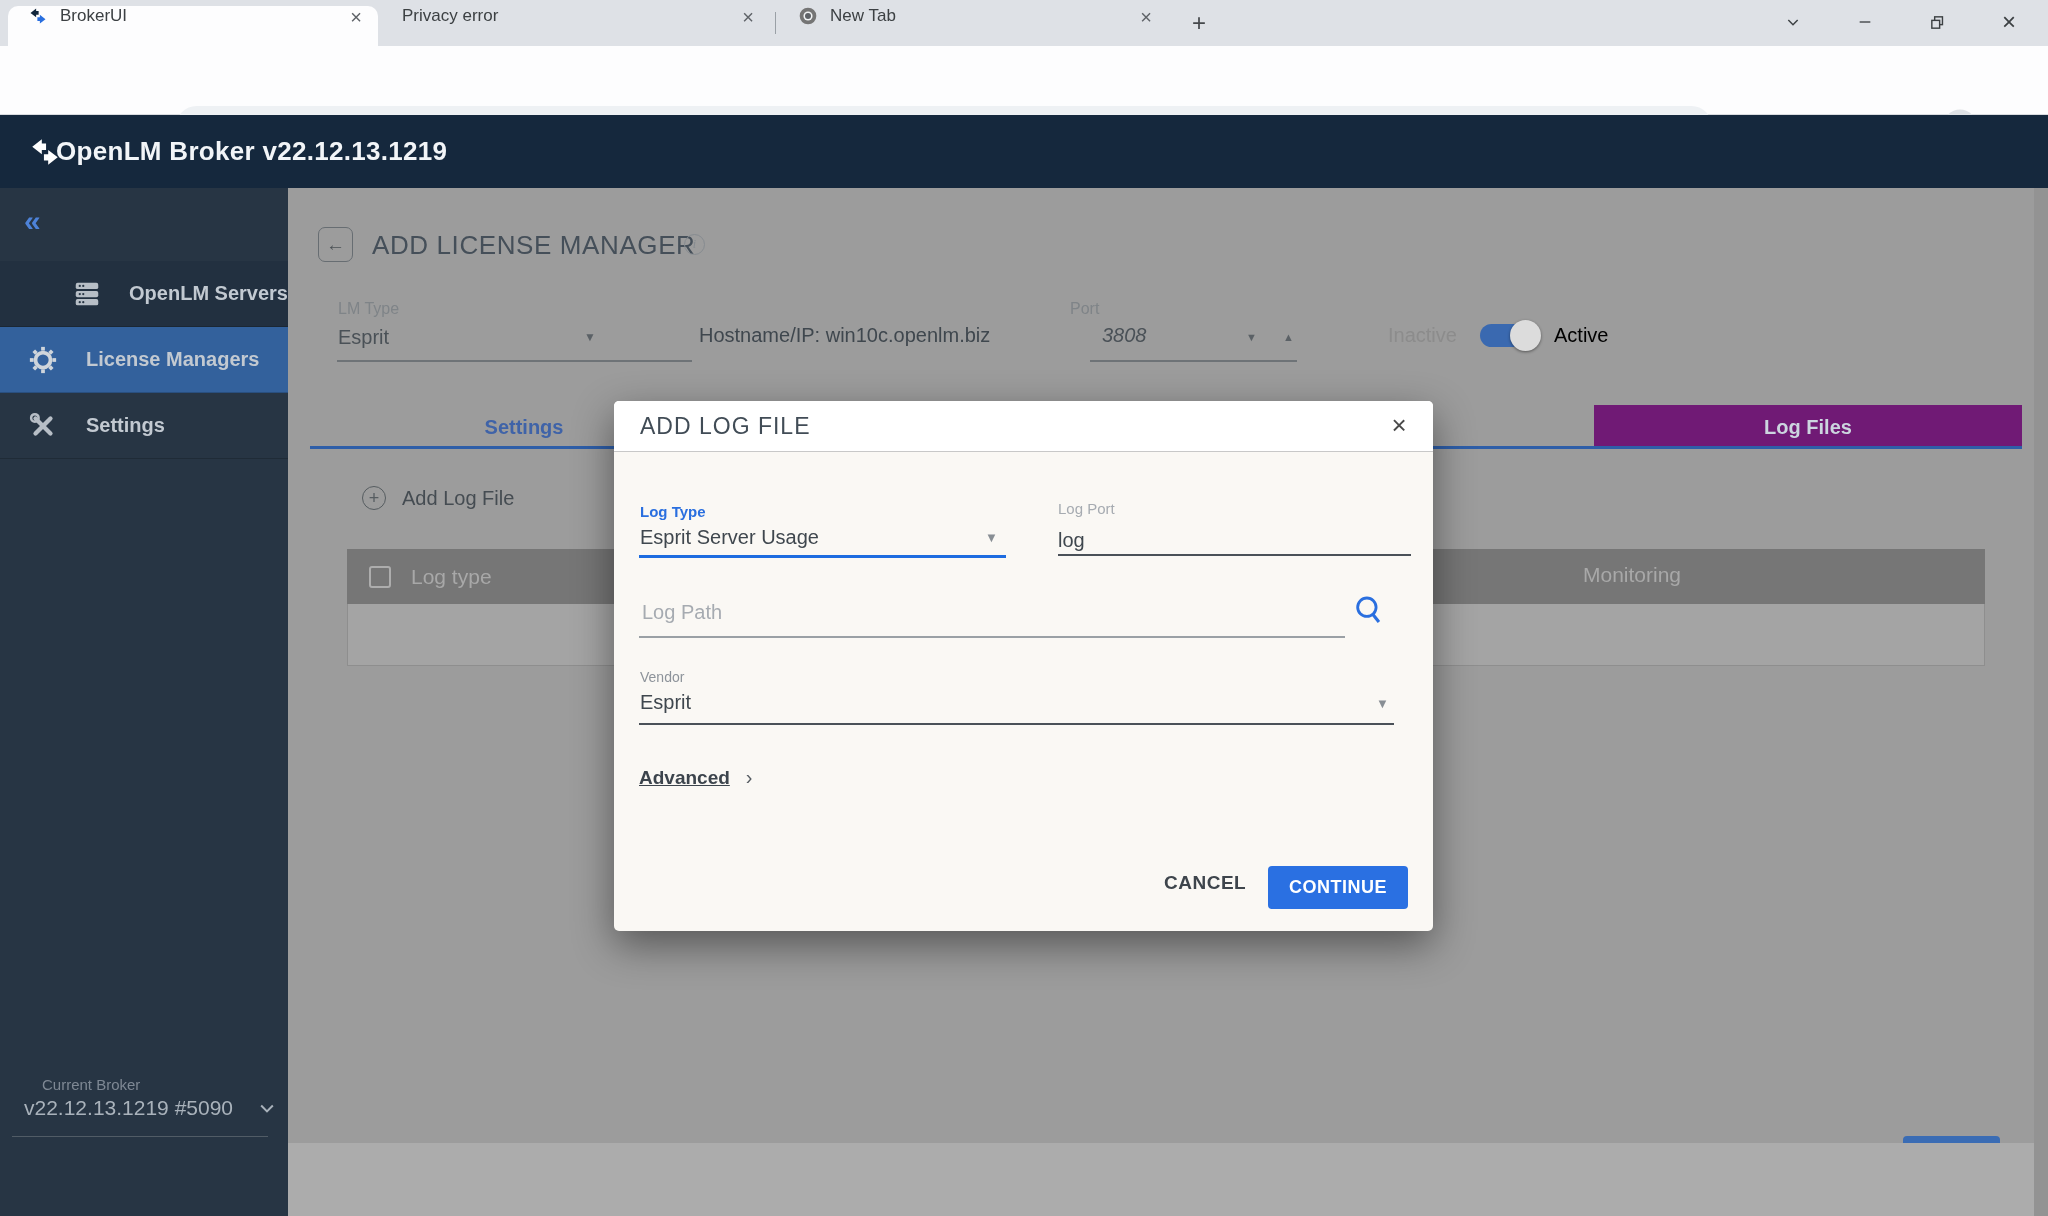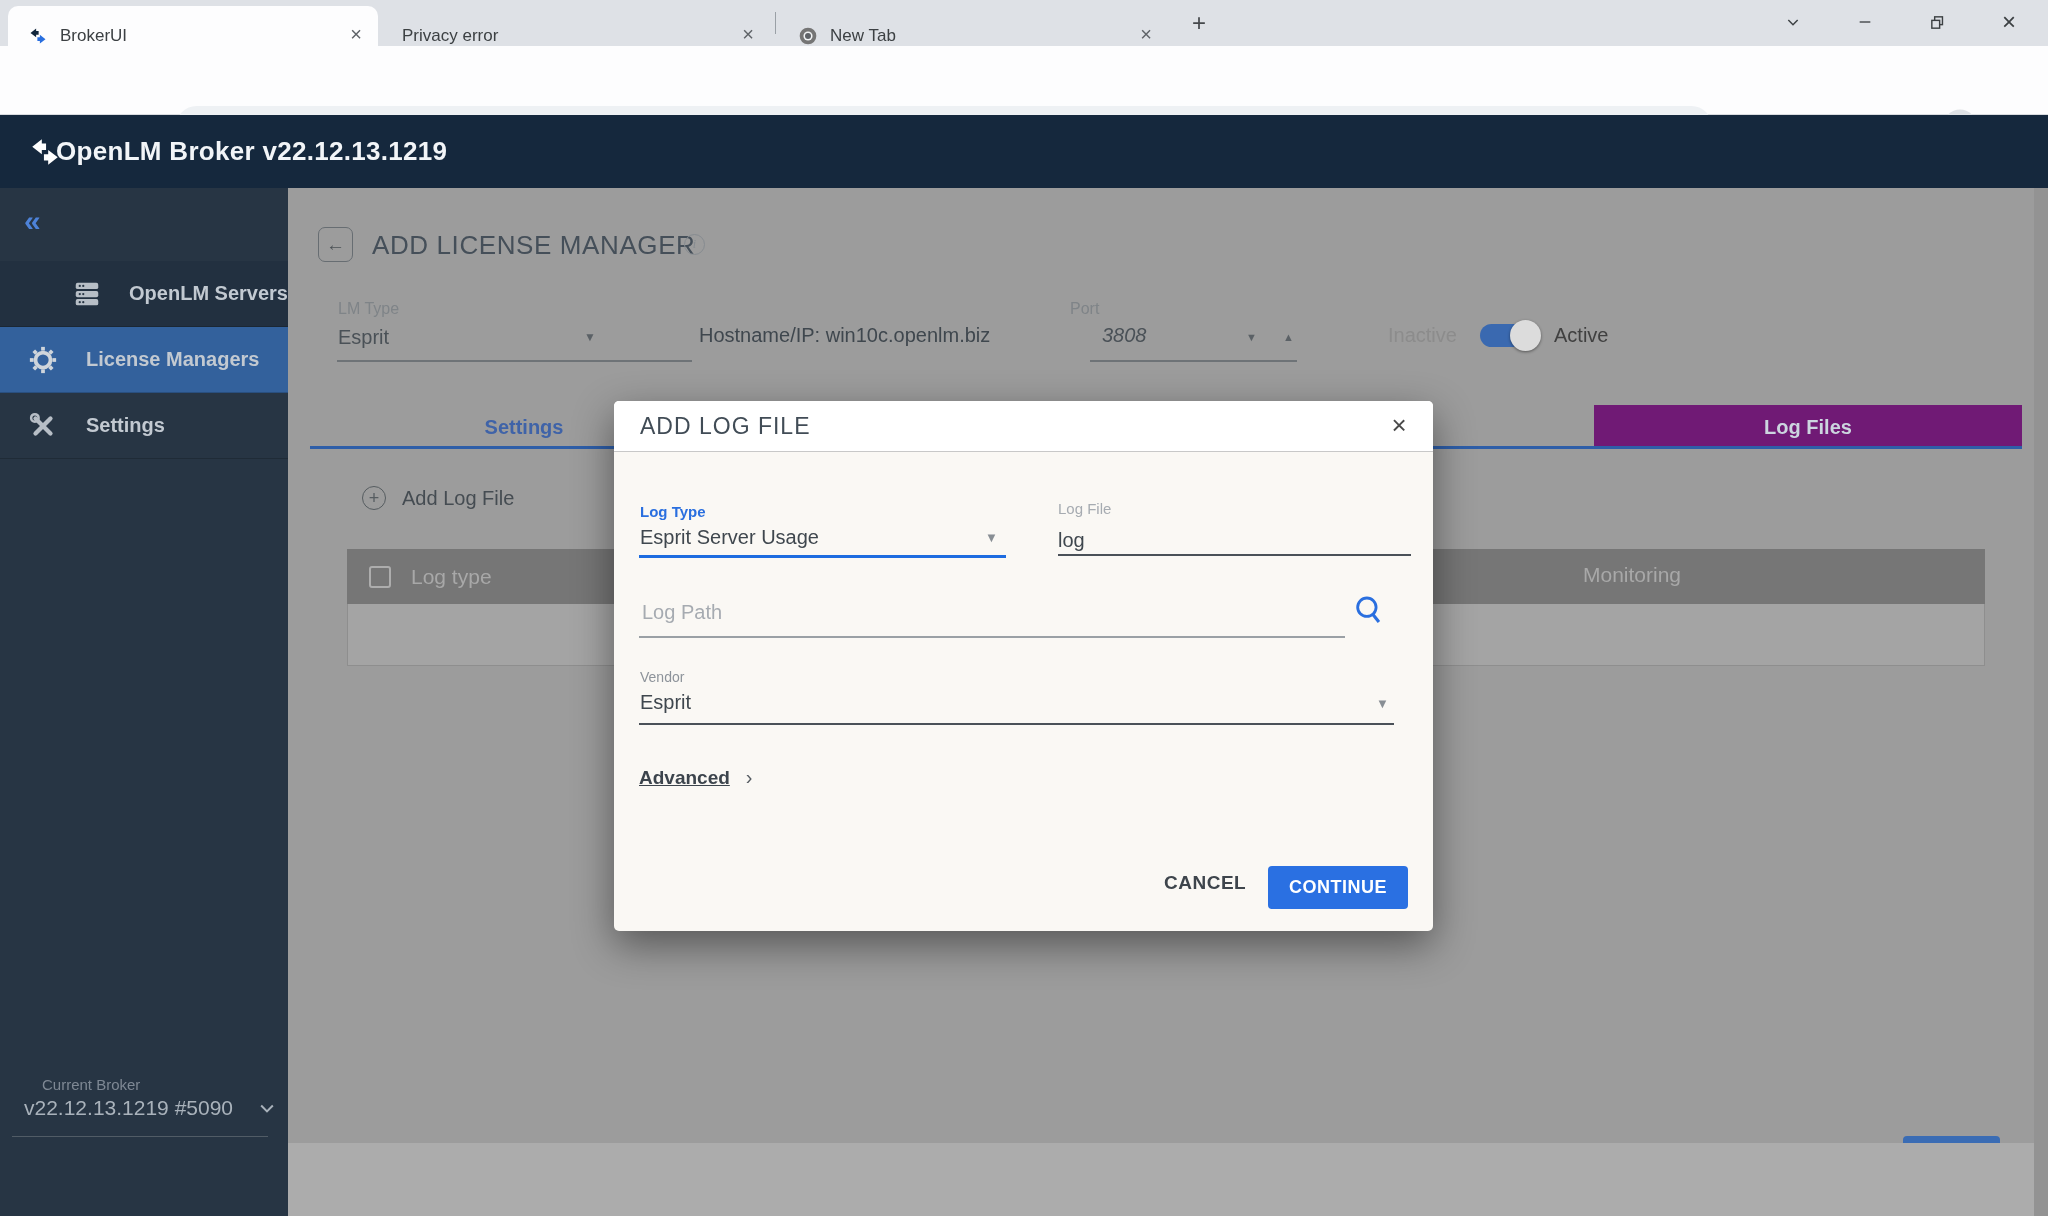--- a/index.html
+++ b/index.html
@@ -3,21 +3,21 @@
 <meta charset="utf-8">
 <style>
   * { margin:0; padding:0; box-sizing:border-box; }
   html,body { width:2048px; height:1216px; }
   body { font-family:"Liberation Sans", sans-serif; background:#dee1e6; overflow:hidden; }
   #screen { position:relative; width:2048px; height:1216px; overflow:hidden; }
   .abs { position:absolute; }
 
   
   .tabstrip { left:0; top:0; width:2048px; height:46px; background:#dee1e6; }
-  .btab { top:6px; height:40px; border-radius:10px 10px 0 0; display:flex; align-items:flex-end; }
+  .btab { top:6px; height:40px; border-radius:10px 10px 0 0; display:flex; align-items:flex-start; }
   .btab.active { background:#fdfdfe; }
   .btab .title { font-size:17px; color:#3c4043; white-space:nowrap; overflow:hidden; flex:1; }
   .tabclose { font-size:20px; color:#5f6368; width:24px; text-align:center; cursor:default; }
   .tabsep { top:12px; width:1px; height:22px; background:#9aa0a6; }
   .winbtn { top:0; width:58px; height:44px; display:flex; align-items:center; justify-content:center; color:#3c4043; }
   .toolbar { left:0; top:46px; width:2048px; height:69px; background:#fdfdfe; border-bottom:1px solid #d9dce0; }
   .navic { top:58px; width:44px; height:44px; display:flex; align-items:center; justify-content:center;
            font-size:26px; color:#4a4d51; border-radius:50%; }
   .navic.dis { color:#9aa0a6; }
   .urlpill { left:176px; top:60px; width:1536px; height:41px; background:#eef1f4; border-radius:21px;
@@ -293,21 +293,21 @@
 
     <div class="abs flabel" style="left:782px; top:112px;">Port</div>
     <div class="abs fvalue" style="left:814px; top:136px;font-style:italic;">3808</div>
     <div class="abs caret sm" style="left:958px; top:143px;">▼</div>
     <div class="abs caret sm" style="left:995px; top:143px;">▲</div>
     <div class="abs funderline" style="left:802px; top:172px; width:207px;"></div>
 
     <div class="abs" style="left:1100px; top:136px; font-size:20px; color:#8c8c8c;">Inactive</div>
     <div class="abs toggletrack" style="left:1192px; top:136px;"></div>
     <div class="abs toggleknob" style="left:1222px; top:132px;"></div>
-    <div class="abs" style="left:1266px; top:136px; font-size:20px; color:#404040;">Active</div>
+    <div class="abs" style="left:1266px; top:136px; font-size:20px; color:#000000;">Active</div>
 
     <div class="abs tabslot inactive" style="left:22px; width:428px;">
       <span>Settings</span>
     </div>
     <div class="abs tabslot activetab" style="left:1306px; width:428px;">
       <span>Log Files</span>
     </div>
     <div class="abs tabunderline"></div>
 
     <div class="abs addlog">
@@ -334,21 +334,21 @@
   <div class="abs modal">
     <div class="abs modalhead"></div>
     <div class="abs modaltitle">ADD LOG FILE</div>
     <div class="abs modalclose">×</div>
 
     <div class="abs mlabel-blue" style="left:26px; top:102px;">Log Type</div>
     <div class="abs mvalue" style="left:26px; top:125px;">Esprit Server Usage</div>
     <div class="abs mcaret" style="left:371px; top:129px;">▼</div>
     <div class="abs mline-blue" style="left:25px; top:154px; width:367px;"></div>
 
-    <div class="abs mlabel-gray" style="left:444px; top:99px;">Log File</div>
+    <div class="abs mlabel-gray" style="left:444px; top:99px;">Log Port</div>
     <input class="abs minput" style="left: 444px; top: 121px; width: 340px; margin-top: 7px;" value="log">
     <div class="abs mline-dark" style="left:444px; top:153px; width:353px;"></div>
 
     <input class="abs minput" style="left: 28px; top: 200px; width: 640px;" placeholder="Log Path">
     <div class="abs mline-gray" style="left:25px; top:235px; width:706px;"></div>
     <div class="abs" style="left:738px; top:192px;">
       <svg width="34" height="34" viewBox="0 0 24 24">
           <circle cx="10.5" cy="10" r="6.5" fill="none" stroke="#2a6fdf" stroke-width="2"></circle>
           <line x1="14.8" y1="15.2" x2="19" y2="20.5" stroke="#2a6fdf" stroke-width="2.2"></line>
         </svg>

